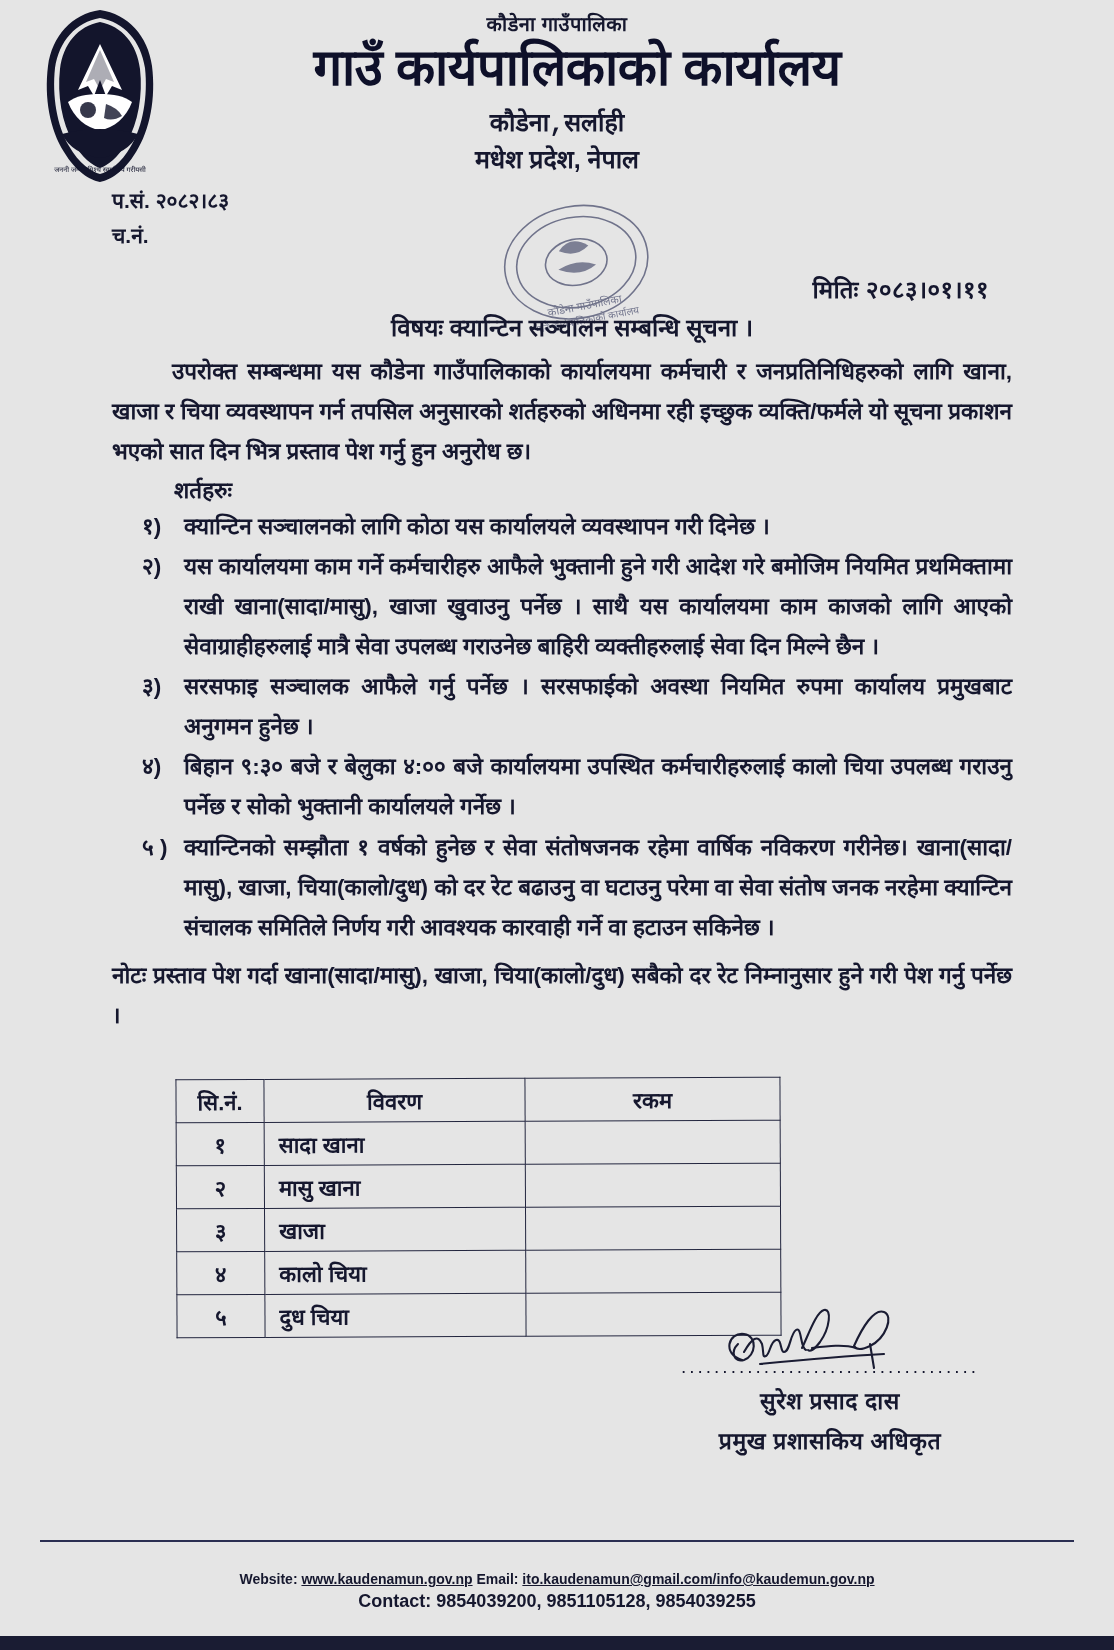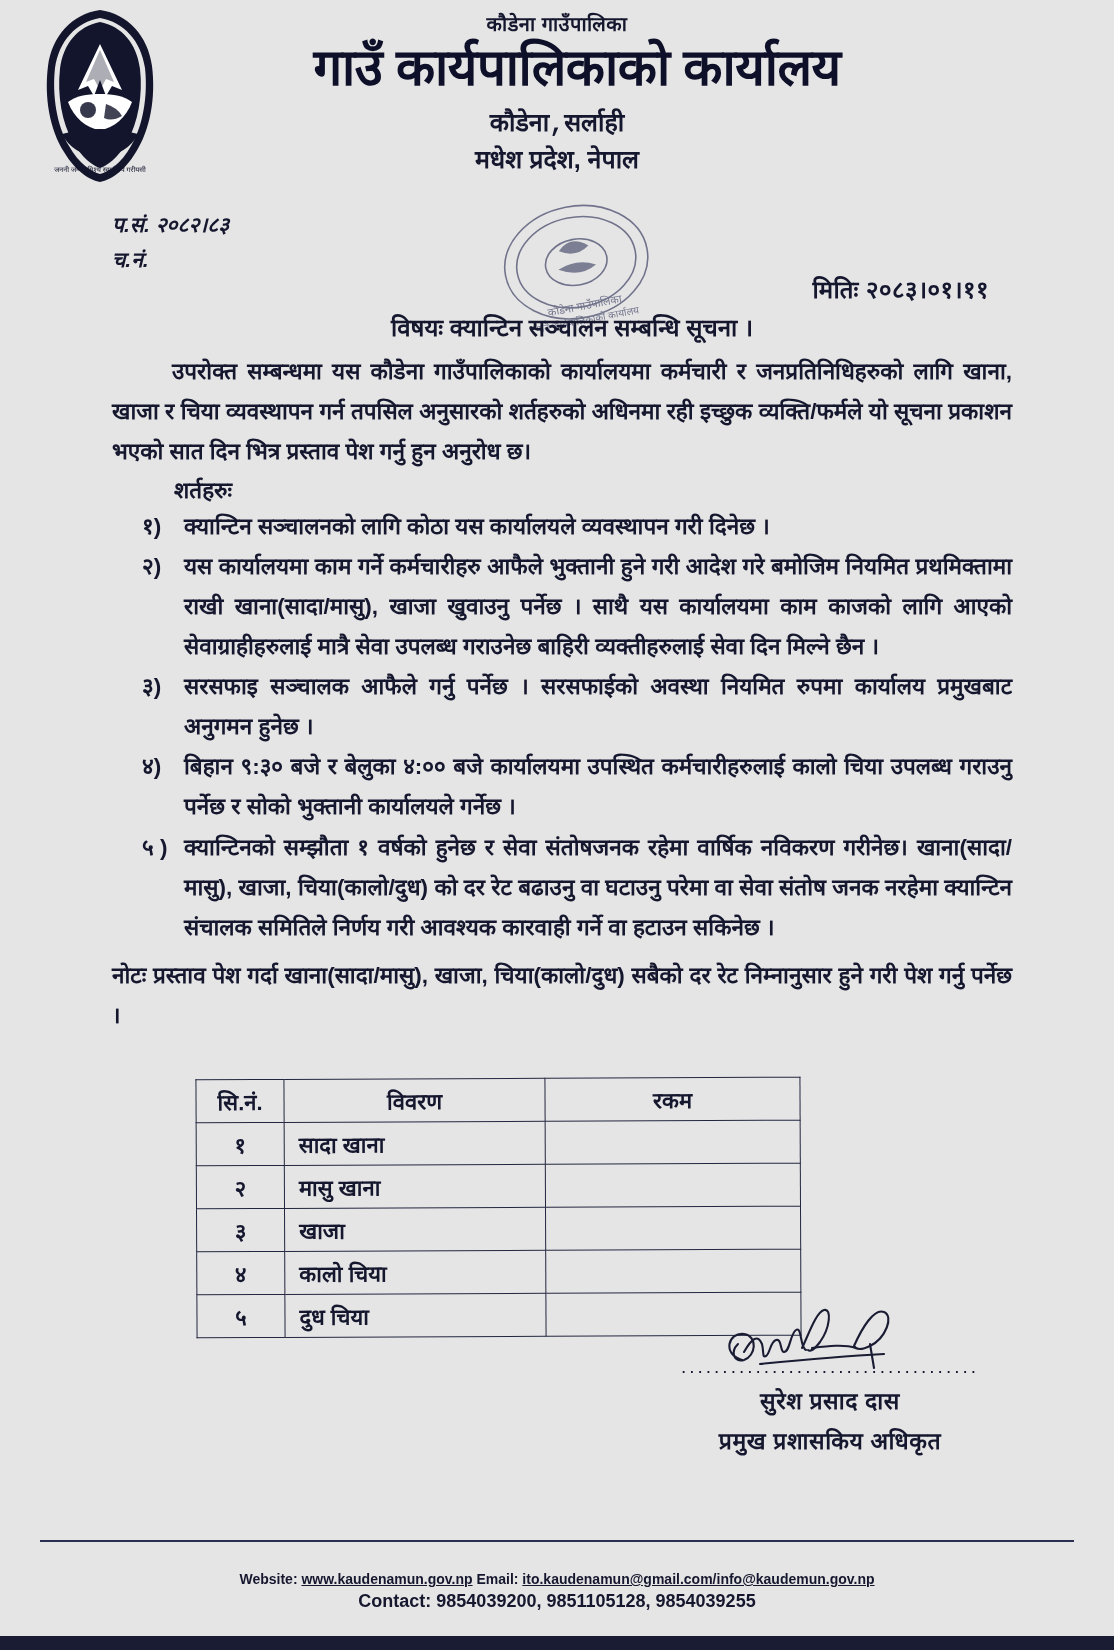--- a/index.html
+++ b/index.html
@@ -62,26 +62,25 @@
     font-size: 25px;
     font-weight: 700;
     color: #15172e;
     margin: 2px 0 0 0;
   }
 
   
   .ref-block {
     position: absolute;
     left: 112px;
-    top: 208px;
+    top: 184px;
     font-size: 21px;
     font-weight: 600;
     line-height: 1.65;
     color: #15172e;
-    font-style: italic;
   }
   .date-line {
     position: absolute;
     right: 125px;
     top: 272px;
     font-size: 24px;
     font-weight: 700;
     color: #15172e;
     letter-spacing: 0.5px;
   }
@@ -161,21 +160,21 @@
     line-height: 1.78;
     font-weight: 600;
     color: #15172e;
     margin: 8px 0 0 0;
     text-align: justify;
   }
 
   
   .rate-table-wrap {
     position: absolute;
-    left: 196px;
+    left: 176px;
     top: 1078px;
     width: 605px;
   }
   table.rate-table {
     border-collapse: collapse;
     width: 100%;
     transform: rotate(-0.25deg);
   }
   table.rate-table th,
   table.rate-table td {

